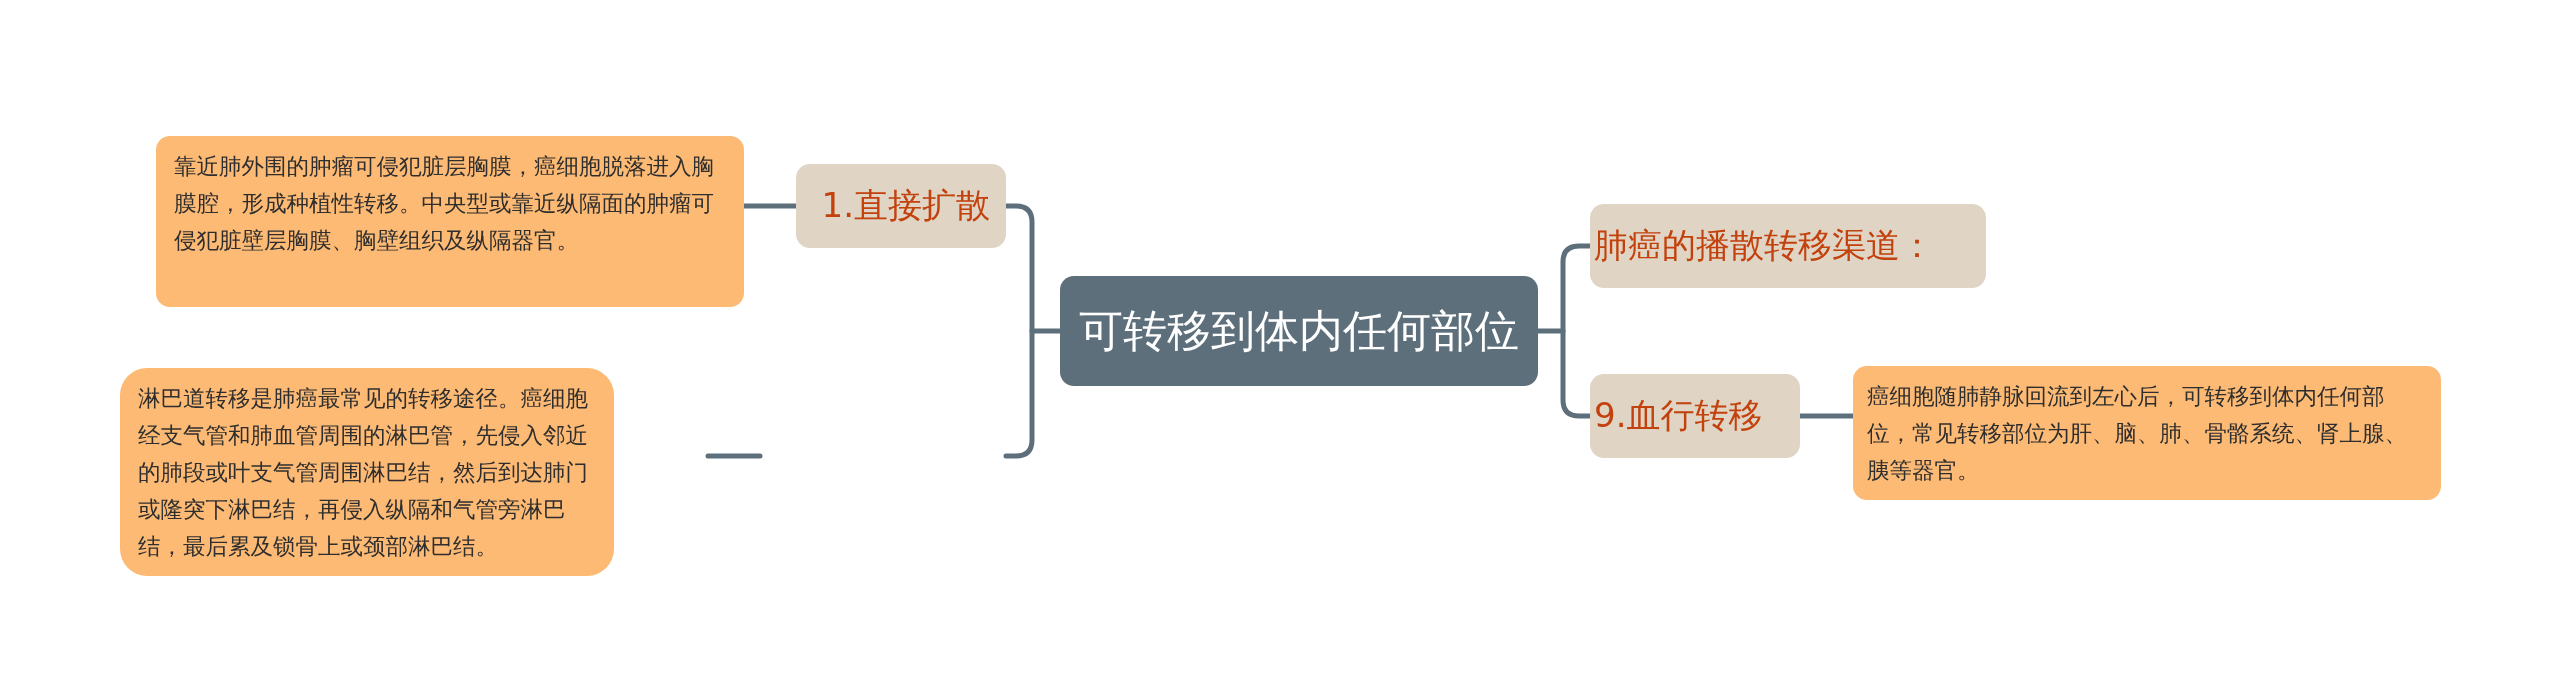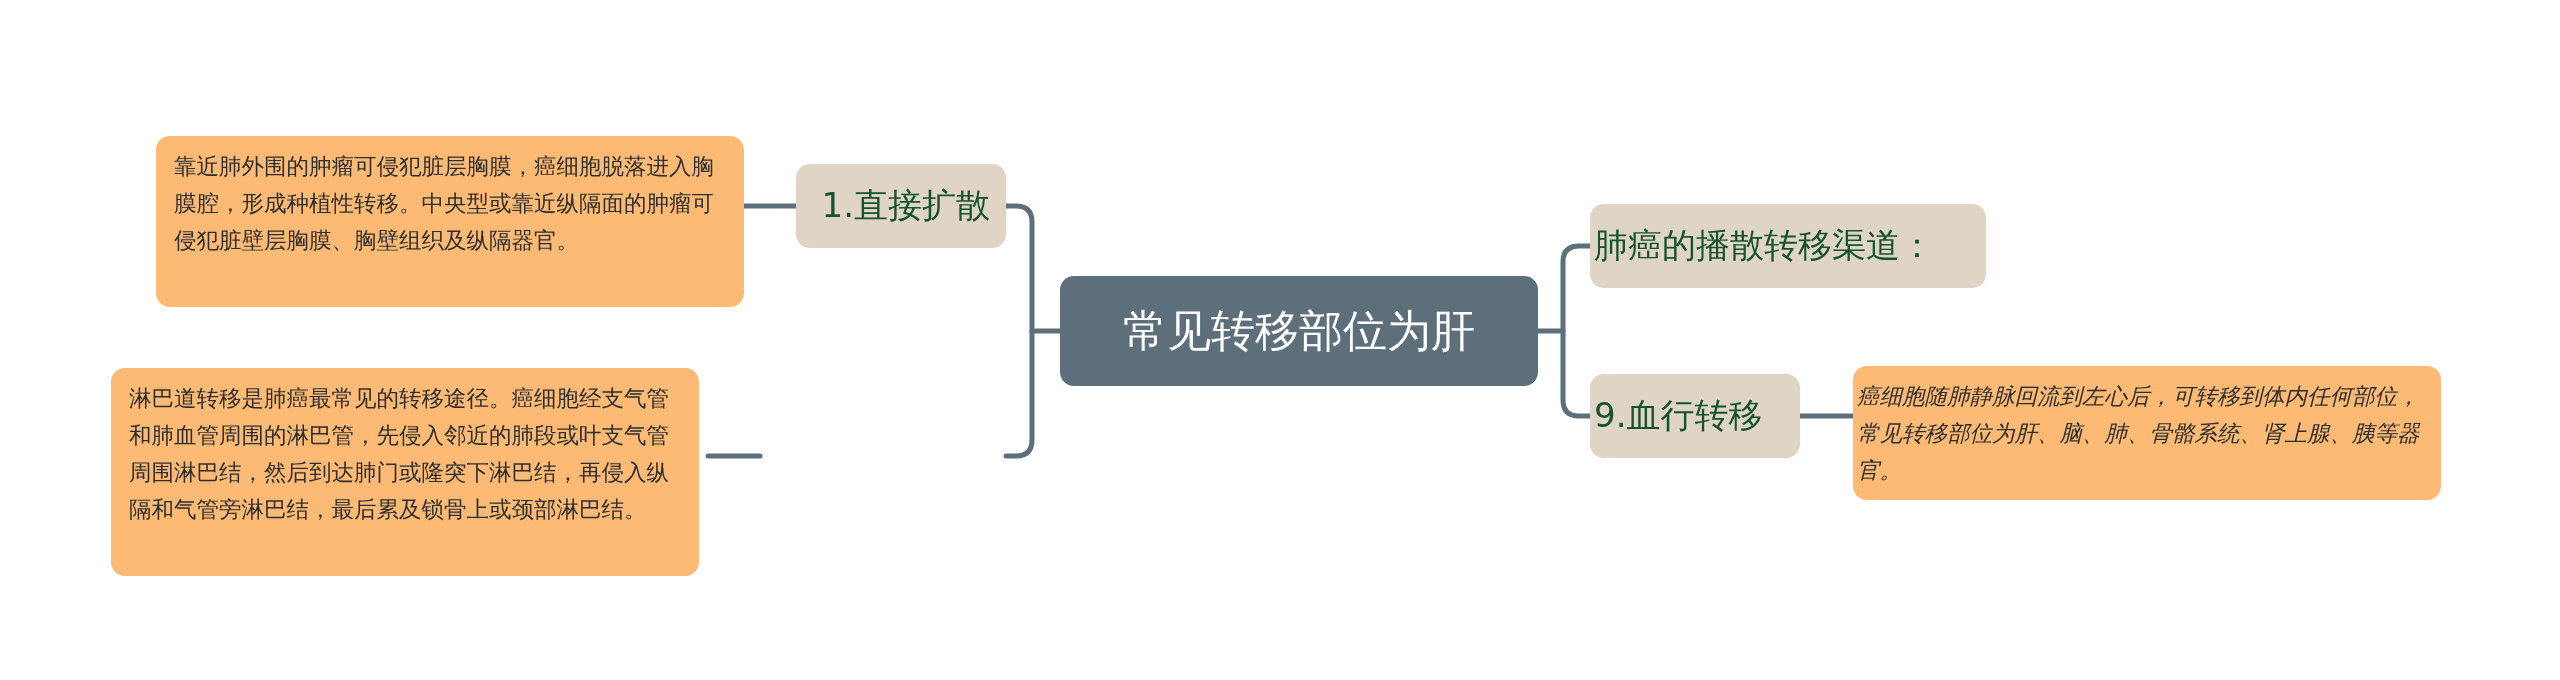--- a/index.html
+++ b/index.html
@@ -21,21 +21,21 @@
     }
     svg.links {
       position: absolute;
       left: 0; top: 0;
       width: 2560px; height: 680px;
     }
     .node {
       position: absolute;
       box-sizing: border-box;
       border-radius: 14px;
-      color: #14532d;
+      color: #c2410c;
     }
     .root {
       background: #5c6f7b;
       color: #ffffff;
       font-size: 44px;
       display: flex;
       align-items: center;
       justify-content: center;
       border-radius: 14px;
       letter-spacing: 0px;
@@ -78,38 +78,38 @@
 
       <line x1="1537" y1="331" x2="1563" y2="331"></line>
 
       <path d="M1590 246 L1579 246 Q1563 246 1563 262 L1563 400 Q1563 416 1579 416 L1590 416"></path>
 
       <line x1="1800" y1="416" x2="1853" y2="416"></line>
     </g>
   </svg>
 
   <div class="node root" style="left:1060px; top:276px; width:478px; height:110px;">
-    <span>常见转移部位为肝</span>
+    <span>可转移到体内任何部位</span>
   </div>
 
   <div class="node branch left" style="left:796px; top:164px; width:210px; height:84px;">
     <span>1.直接扩散</span>
   </div>
   <div class="node leaf" style="left:156px; top:120px; width:588px; height:171px;">
     <span>靠近肺外围的肿瘤可侵犯脏层胸膜，癌细胞脱落进入胸膜腔，形成种植性转移。中央型或靠近纵隔面的肿瘤可侵犯脏壁层胸膜、胸壁组织及纵隔器官。</span>
   </div>
 
-  <div class="node leaf" style="left:111px; top:352px; width:588px; height:208px;">
+  <div class="node leaf" style="left:120px; top:352px; width:494px; height:208px;border-radius:27px;">
     <span>淋巴道转移是肺癌最常见的转移途径。癌细胞经支气管和肺血管周围的淋巴管，先侵入邻近的肺段或叶支气管周围淋巴结，然后到达肺门或隆突下淋巴结，再侵入纵隔和气管旁淋巴结，最后累及锁骨上或颈部淋巴结。</span>
   </div>
 
   <div class="node branch right" style="left:1590px; top:204px; width:396px; height:84px;">
     <span>肺癌的播散转移渠道：</span>
   </div>
 
   <div class="node branch right" style="left:1590px; top:374px; width:210px; height:84px;">
     <span>9.血行转移</span>
   </div>
-  <div class="node leaf" style="left:1853px; top:350px; width:588px; height:134px; padding-left:4px;font-style:italic;">
+  <div class="node leaf" style="left:1853px; top:350px; width:588px; height:134px; padding-left:14px;">
     <span>癌细胞随肺静脉回流到左心后，可转移到体内任何部位，常见转移部位为肝、脑、肺、骨骼系统、肾上腺、胰等器官。</span>
   </div>
 
 </div>
 
 </body></html>

